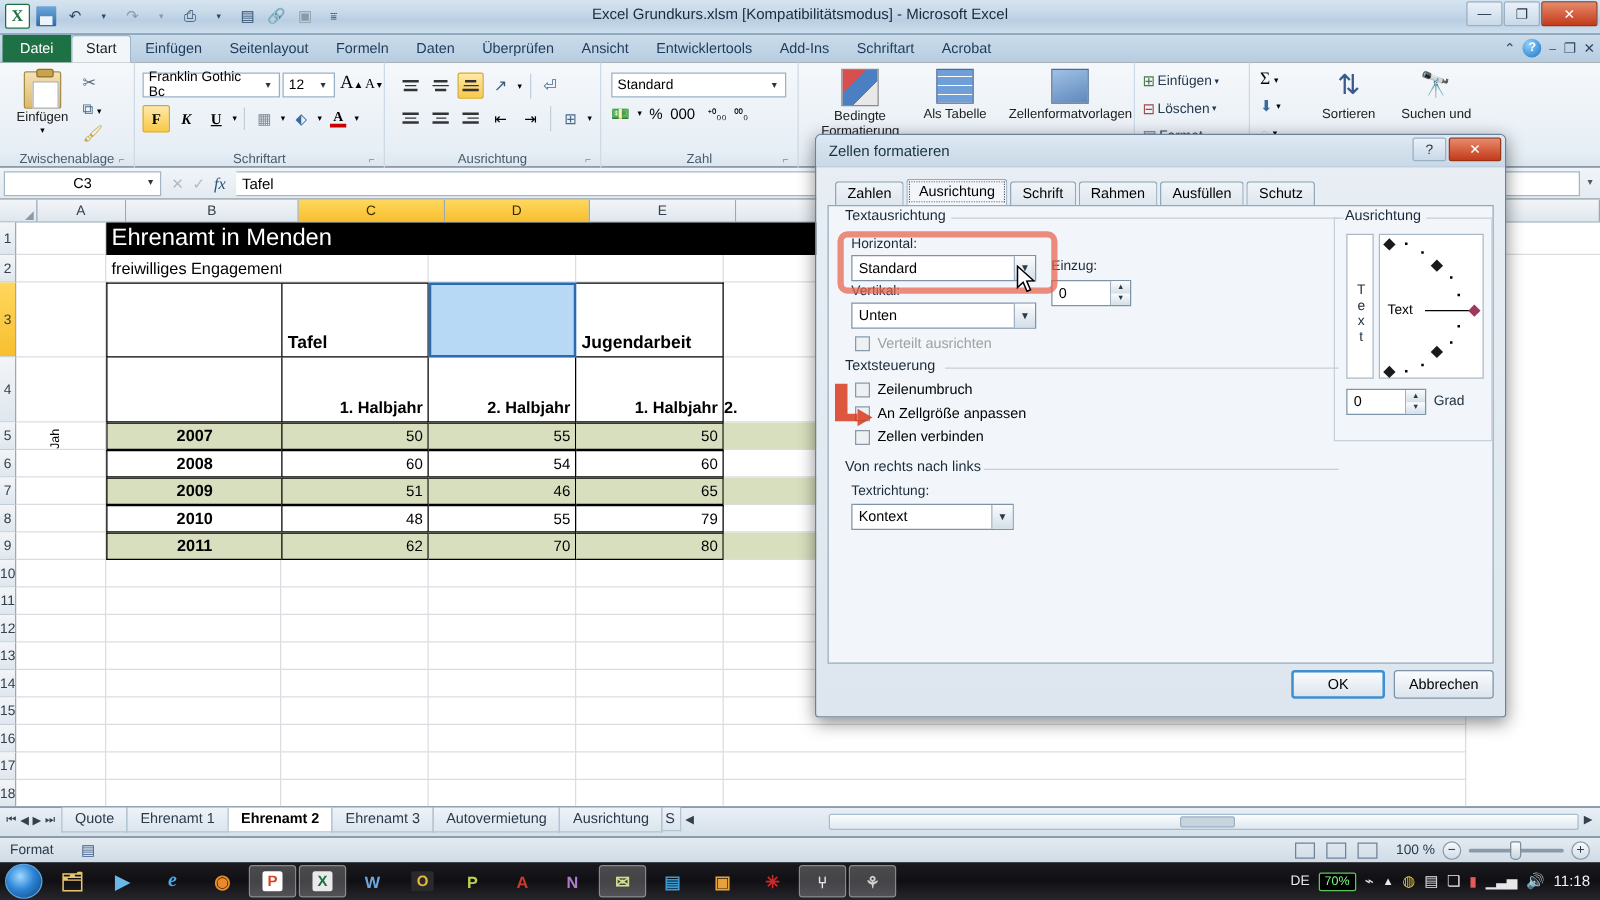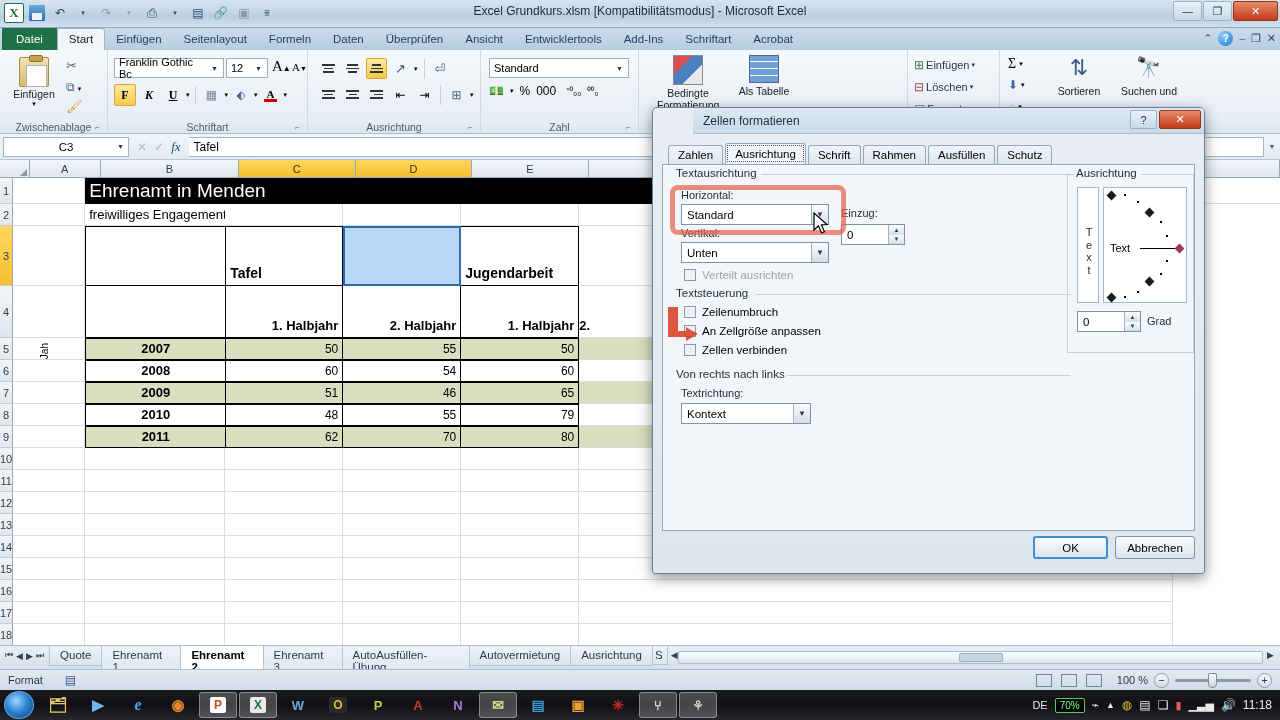--- a/index.html
+++ b/index.html
@@ -177,21 +177,21 @@
   
   .dialog {
     position: absolute; left: 652px; top: 107px; width: 553px; height: 467px;
     background: linear-gradient(180deg,#e8eef4,#dde6ee);
     border: 1px solid #6b8199; border-radius: 5px 5px 3px 3px;
     box-shadow: 0 4px 14px rgba(0,0,0,.45);
   }
   .dlg-title {
     height: 26px; background: linear-gradient(180deg,#dde8f2,#c9d9e7);
     border-radius: 4px 4px 0 0; display: flex; align-items: center; padding-left: 10px;
-    font-size: 12px; color: #17303f; border-bottom: 1px solid #aabdcf; margin-left: 40px;
+    font-size: 12px; color: #17303f; border-bottom: 1px solid #aabdcf;
   }
   .dlg-wbtns { position: absolute; right: 3px; top: 2px; display: flex; gap: 2px;}
   .dlg-body {
     position: absolute; left: 9px; top: 34px; right: 9px; bottom: 42px;
   }
   .tabstrip { display: flex; align-items: flex-end; height: 22px; padding-left: 6px; }
   .dtab {
     padding: 3px 9px; font-size: 11.5px; background: linear-gradient(180deg,#f0f4f8,#dde6ee);
     border: 1px solid #93a8bb; border-bottom: none; margin-right: 2px; border-radius: 3px 3px 0 0;
   }
@@ -453,20 +453,24 @@
 
   <div class="rgroup" style="left:639px; width:269px;">
     <div style="position:absolute;left:18px;top:5px;width:62px;text-align:center;">
       <div style="width:30px;height:30px;margin:0 auto 2px;background:linear-gradient(135deg,#d94f4f 0%,#d94f4f 33%,#4a7fc1 33%,#4a7fc1 66%,#e8e8e8 66%);border:1px solid #8a8a8a;"></div>
       <div class="btn-lg">Bedingte</div>
       <div class="btn-lg">Formatierung</div>
     </div>
     <div style="position:absolute;left:88px;top:5px;width:74px;text-align:center;">
       <div style="width:30px;height:28px;margin:0 auto 2px;background:repeating-linear-gradient(0deg,#6f9fd8 0 6px,#fff 6px 7px),repeating-linear-gradient(90deg,#6f9fd8 0 9px,#fff 9px 10px);border:1px solid #4a6a9a;"></div>
       <div class="btn-lg">Als Tabelle</div>
+    </div>
+    <div style="position:absolute;left:168px;top:5px;width:98px;text-align:center;">
+      <div style="width:30px;height:28px;margin:0 auto 2px;background:linear-gradient(160deg,#9fc1e6,#5f88bb);border:1px solid #4a6a9a;"></div>
+      <div class="btn-lg">Zellenformatvorlagen</div>
     </div>
     <div class="rgroup-label">Formatvorlagen</div>
   </div>
 
   <div class="rgroup" style="left:908px; width:92px;">
     <div class="small-btn" style="position:absolute;left:6px;top:8px;">
       <span style="font-size:12px;color:#4a7a4a">⊞</span>
       <span>Einfügen</span>
       <span style="font-size:7px">▾</span>
     </div>
@@ -716,21 +720,20 @@
   <div class="navbtns">
     <span>⏮</span>
     <span>◀</span>
     <span>▶</span>
     <span>⏭</span>
   </div>
   <div class="stab">Quote</div>
   <div class="stab">Ehrenamt 1</div>
   <div class="stab active">Ehrenamt 2</div>
   <div class="stab">Ehrenamt 3</div>
-  <div class="stab">AutoAusfüllen-Übung</div>
   <div class="stab">Autovermietung</div>
   <div class="stab">Ausrichtung</div>
   <div class="stab" style="width:16px;padding:3px 2px;overflow:hidden">S</div>
   <div style="margin-left:4px;padding-top:4px;font-size:9px;color:#34404d">◀</div>
   <div style="flex:1"></div>
   <div style="width:600px;height:13px;margin-top:5px;background:linear-gradient(180deg,#fbfdfe,#dfe7ee);border:1px solid #a9bdd0;border-radius:2px;position:relative">
     <div style="position:absolute;left:280px;top:1px;width:44px;height:9px;background:#c8d4de;border:1px solid #9ab0c4;border-radius:2px"></div>
   </div>
   <div style="padding:4px 6px 0 4px;font-size:9px;color:#34404d">▶</div>
 </div>

